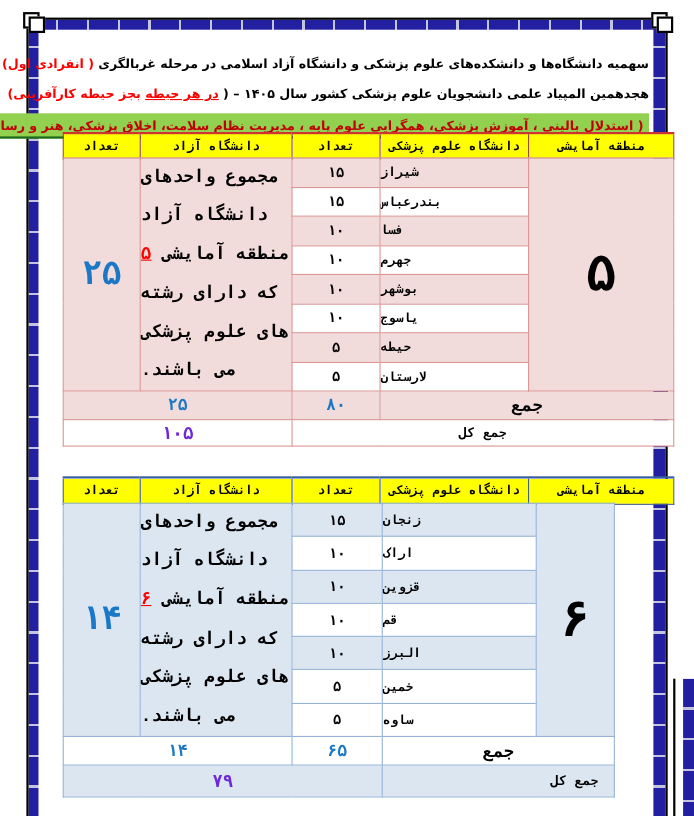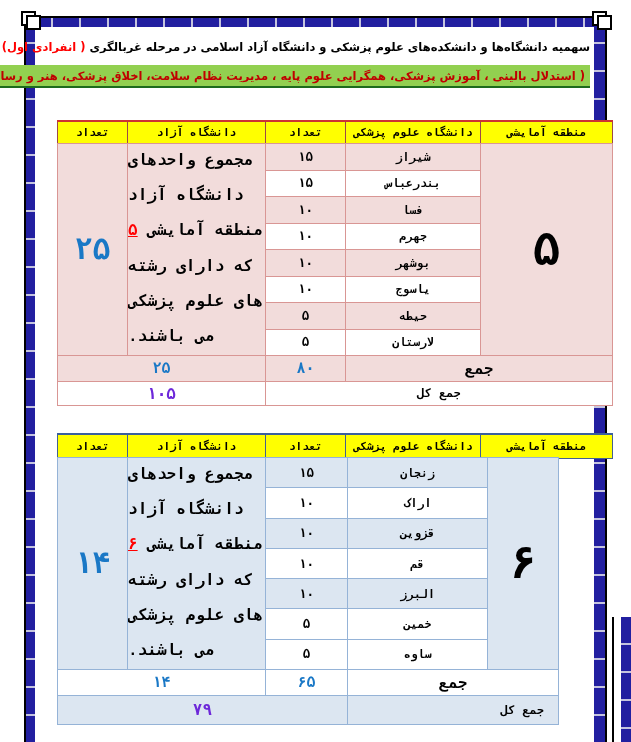--- a/index.html
+++ b/index.html
@@ -17,32 +17,32 @@
   .corner{position:absolute;width:22px;height:20px;}
   .corner .sq{position:absolute;width:11px;height:11px;border:2px solid #000;background:#fff;}
   .corner .sq2{left:5px;top:4px;}
   .corner-tl{left:21px;top:11px;}
   .corner-tr{left:592px;top:11px;}
   .strip-line{position:absolute;left:612px;top:617px;width:2px;height:125px;background:#000;}
   .strip-band{position:absolute;left:621px;top:617px;width:10px;height:125px;
     background:repeating-linear-gradient(to bottom,#221fa0 0 26px,#c4c4de 26px 28px);}
 
   
-  .doc-header{position:absolute;left:38px;top:38px;width:552px;text-align:center;direction:rtl;}
+  .doc-header{position:absolute;left:38px;top:49px;width:552px;text-align:center;direction:rtl;}
   .doc-header .hline{font-size:11.5px;line-height:18px;margin-bottom:9px;white-space:nowrap;}
   .red{color:#ff0000;}
   .red-u{color:#ff0000;text-decoration:underline;}
   .hl3{background:#92d050;color:#c00000;padding:2px 5px 1px 5px;
        border-bottom:2px solid #1d6b1d;display:inline-block;}
 
   
   table.tbl{position:absolute;border-collapse:collapse;table-layout:fixed;direction:rtl;}
   .tbl td,.tbl th{overflow:hidden;padding:0;font-weight:bold;vertical-align:middle;font-family:Liberation Mono, monospace;}
   .tbl th{background:#ffff00;font-size:11px;text-align:center;}
-  .name-cell{font-size:11.5px;text-align:center;padding-right:16px;}
+  .name-cell{font-size:11.5px;text-align:left;padding-right:16px;}
   .count-cell{font-size:12.5px;text-align:center;}
   .region-cell{font-size:46px;text-align:center;}
   .bigblue-cell{font-size:30px;text-align:center;color:#1a78c6;}
   .note-cell{font-size:16px;text-align:left;line-height:2.2;padding:2px 6px;}
   .note-num{color:#ff0000;text-decoration:underline;}
   .sum-label{font-size:16px;text-align:center;}
   .sum-num{font-size:15px;text-align:center;color:#1a78c6;}
   .grand-label{font-size:12px;text-align:center;}
   .grand-num{font-size:16px;text-align:center;color:#6d28d9;}
 
@@ -78,20 +78,25 @@
   <div class="strip-line"></div>
   <div class="strip-band"></div>
 
   <div class="doc-header">
     <div class="hline">
       <span>سهمیه دانشگاه‌ها و دانشکده‌های علوم پزشکی و دانشگاه آزاد اسلامی در مرحله غربالگری</span>
       <span class="red">( انفرادی اول)</span>
       
     </div>
     <div class="hline">
+      <span>هجدهمین المپیاد علمی دانشجویان علوم پزشکی کشور سال ۱۴۰۵ – (</span>
+      <span class="red-u">در هر حیطه</span>
+      <span class="red">بجز حیطه کارآفرینی)</span>
+    </div>
+    <div class="hline">
       <span class="hl3">( استدلال بالینی ، آموزش پزشکی، همگرایی علوم پایه ، مدیریت نظام سلامت، اخلاق پزشکی، هنر و رسانه)</span>
     </div>
   </div>
 
   <table class="tbl t1h" style="left:57px;top:120px;width:555px;">
     <colgroup>
         <col style="width:132px">
         <col style="width:135px">
         <col style="width:80px">
         <col style="width:138px">

